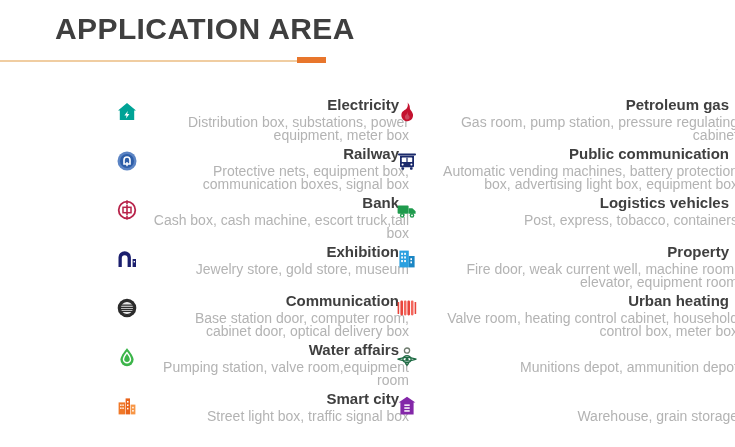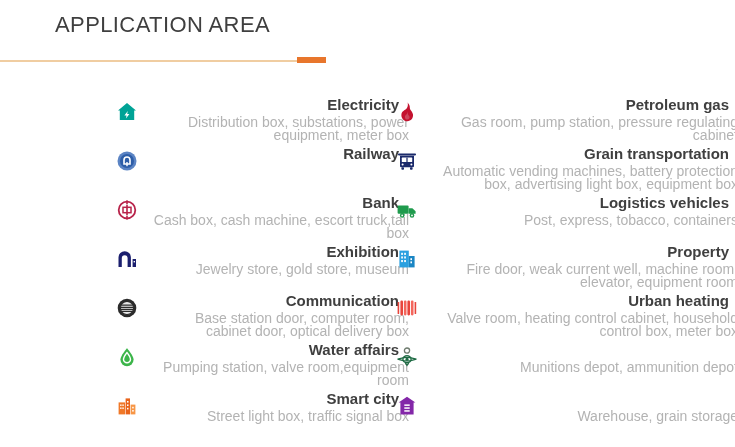--- a/index.html
+++ b/index.html
@@ -13,22 +13,22 @@
     font-family: "Liberation Sans", sans-serif;
     overflow: hidden;
     position: relative;
   }
 
   
   #slide-title {
     position: absolute;
     left: 55px;
     top: 12px;
-    font-size: 22px;
-    font-weight: normal;
+    font-size: 30px;
+    font-weight: bold;
     color: #3f3f3f;
     letter-spacing: 0.4px;
     white-space: nowrap;
   }
   #title-divider {
     position: absolute;
     left: 0px;
     top: 60px;
     width: 326px;
     height: 2px;
@@ -125,20 +125,21 @@
     <div class="item" style="top:49px">
       <span class="item-icon">
         <svg viewBox="0 0 22 22">
             <circle cx="11" cy="11" r="9.5" fill="#5b84c4"></circle>
             <circle cx="11" cy="11" r="7" fill="#2e5ea8"></circle>
             <path d="M8 14 L8 10 A3 3 0 0 1 14 10 L14 14 Z" fill="none" stroke="#ffffff" stroke-width="1.6"></path>
             <rect x="10.3" y="12" width="1.4" height="4.2" fill="#ffffff"></rect>
           </svg>
       </span>
       <div class="item-title">Railway</div>
+      <div class="item-desc">Protective nets, equipment box, communication boxes, signal box</div>
     </div>
 
     <div class="item" style="top:98px">
       <span class="item-icon">
         <svg viewBox="0 0 22 22">
             <circle cx="11" cy="11" r="8.3" fill="none" stroke="#b8234a" stroke-width="1.8"></circle>
             <rect x="10.2" y="1.4" width="1.6" height="4" fill="#b8234a"></rect>
             <rect x="10.2" y="16.6" width="1.6" height="4" fill="#b8234a"></rect>
             <rect x="7" y="8.3" width="8" height="5.4" fill="none" stroke="#b8234a" stroke-width="1.5"></rect>
             <rect x="10.2" y="6" width="1.6" height="10" fill="#b8234a"></rect>
@@ -227,21 +228,21 @@
             <rect x="2" y="3.4" width="18" height="2" rx="0.8" fill="#1b2a6b"></rect>
             <path d="M4 5.8 L18 5.8 L18 16 A1.2 1.2 0 0 1 16.8 17.2 L5.2 17.2 A1.2 1.2 0 0 1 4 16 Z" fill="#1b2a6b"></path>
             <rect x="5.8" y="7.6" width="10.4" height="4.4" rx="0.6" fill="#ffffff"></rect>
             <rect x="10.4" y="7.6" width="1.2" height="4.4" fill="#1b2a6b"></rect>
             <rect x="5.4" y="17.2" width="2.6" height="2.6" rx="0.8" fill="#1b2a6b"></rect>
             <rect x="14" y="17.2" width="2.6" height="2.6" rx="0.8" fill="#1b2a6b"></rect>
             <circle cx="6.6" cy="14.6" r="1" fill="#ffffff"></circle>
             <circle cx="15.4" cy="14.6" r="1" fill="#ffffff"></circle>
           </svg>
       </span>
-      <div class="item-title">Grain transportation</div>
+      <div class="item-title">Public communication</div>
       <div class="item-desc">Automatic vending machines, battery protection box, advertising light box, equipment box</div>
     </div>
 
     <div class="item" style="top:98px">
       <span class="item-icon">
         <svg viewBox="0 0 22 22">
             <rect x="1.6" y="6.6" width="11" height="8.2" rx="1" fill="#1f9b4d"></rect>
             <path d="M12.6 9.2 L16.4 9.2 L19.6 12.2 L19.6 14.8 L12.6 14.8 Z" fill="#1f9b4d"></path>
             <circle cx="6.2" cy="16.4" r="2.3" fill="#1f9b4d"></circle>
             <circle cx="6.2" cy="16.4" r="0.9" fill="#ffffff"></circle>

